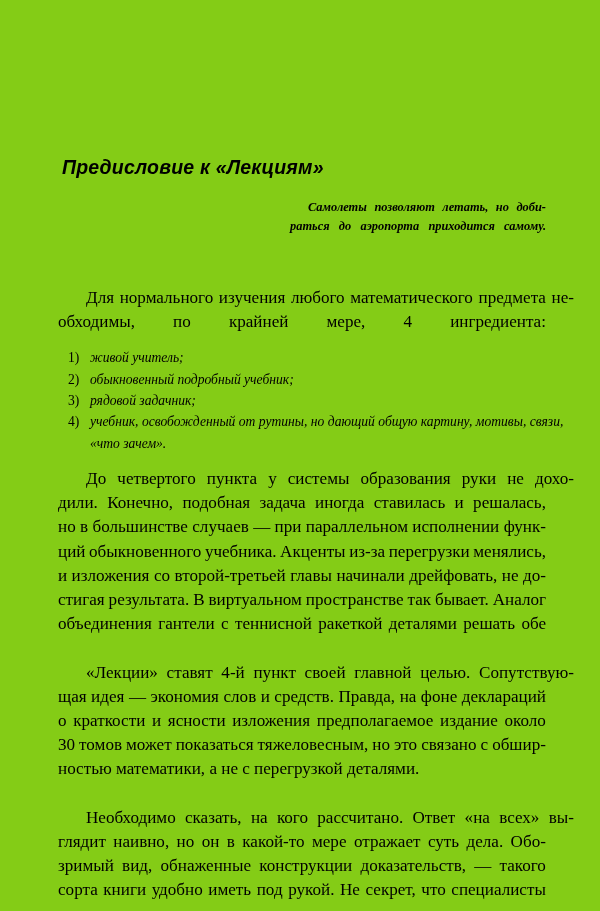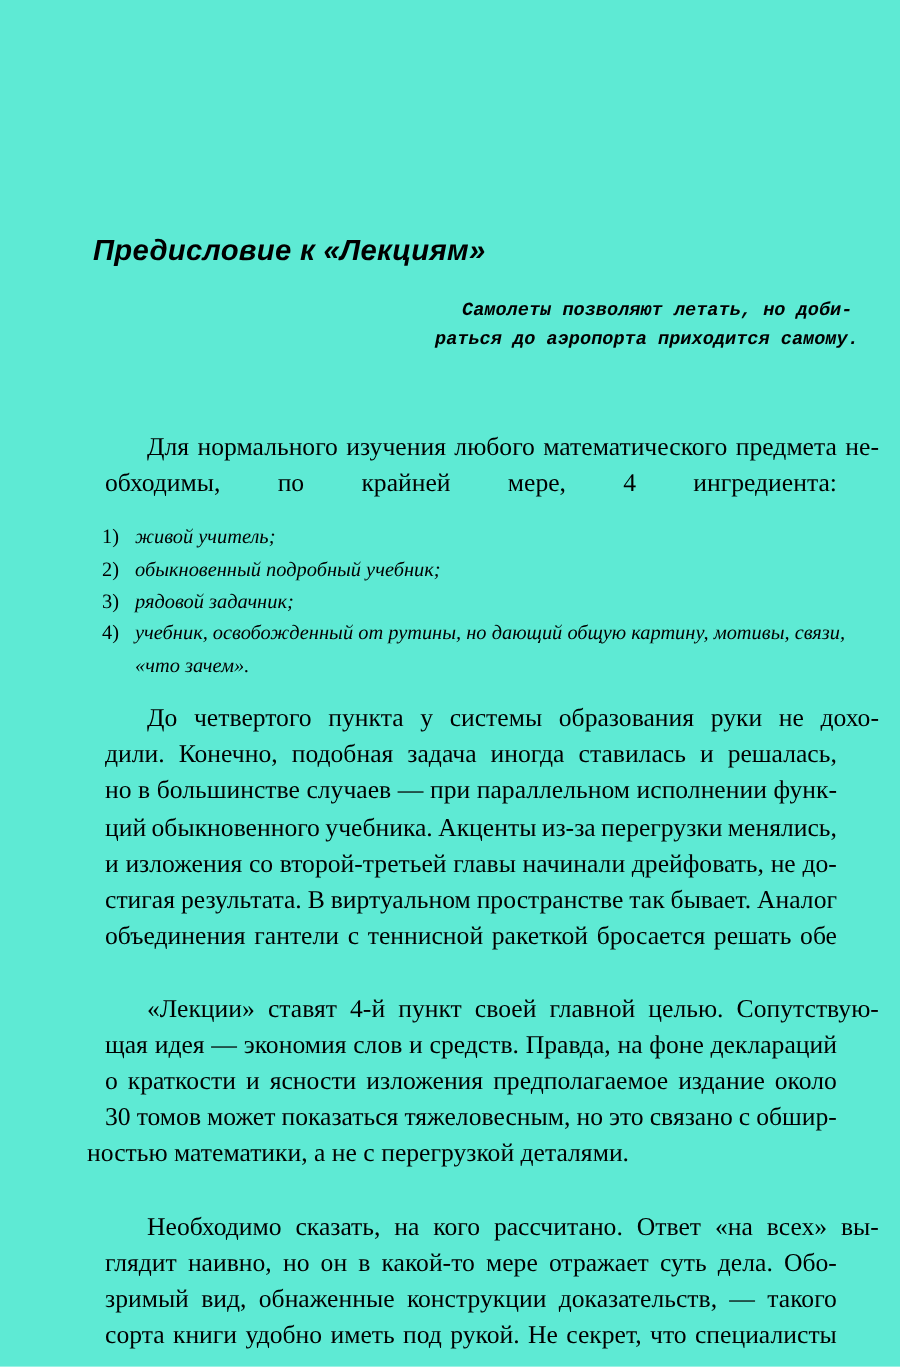--- a/index.html
+++ b/index.html
@@ -15,21 +15,21 @@
     color: #000000;
     overflow: hidden;
   }
 
   .page {
     position: absolute;
     left: 0;
     top: 0;
     width: 600px;
     height: 911px;
-    background: #5eead4;
+    background: #84cc16;
   }
 
   
   .chapter-title {
     position: absolute;
     left: 62px;
     top: 143px;
     font-family: "Liberation Sans", "DejaVu Sans", sans-serif;
     font-weight: bold;
     font-style: italic;
@@ -37,21 +37,21 @@
     letter-spacing: 0.2px;
     white-space: nowrap;
   }
 
   
   .epigraph {
     position: absolute;
     left: 290px;
     top: 198px;
     width: 256px;
-    font-family: Liberation Mono, monospace;
+    font-family: Liberation Serif, serif;
     font-weight: bold;
     font-style: italic;
     font-size: 12.4px;
     line-height: 19px;
     text-align: justify;
     text-align-last: justify;
   }
   .epigraph .ep-line {
     display: block;
     white-space: nowrap;
@@ -75,21 +75,20 @@
   }
   .para .ln {
     display: block;
     white-space: nowrap;
     width: 100%;
   }
   
   .para .ln.just {
     display: flex;
     justify-content: space-between;
-    margin-left: 12px;
   }
   .para .ln.just > span.w {
     white-space: pre;
   }
   .para .ln.indent {
     text-indent: 0;
   }
   .para .ln.just.indent {
     padding-left: 28px;
   }
@@ -248,21 +247,21 @@
           <span class="w">так</span>
           <span class="w">бывает.</span>
           <span class="w">Аналог</span>
         </span>
       <span class="ln just">
           <span class="w">объединения</span>
           <span class="w">гантели</span>
           <span class="w">с</span>
           <span class="w">теннисной</span>
           <span class="w">ракеткой</span>
-          <span class="w">бросается</span>
+          <span class="w">деталями</span>
           <span class="w">решать</span>
           <span class="w">обе</span>
         </span>
     </div>
 
     <div class="gap-after-p"></div>
 
     <div class="para">
       <span class="ln just indent">
           <span class="w">«Лекции»</span>

